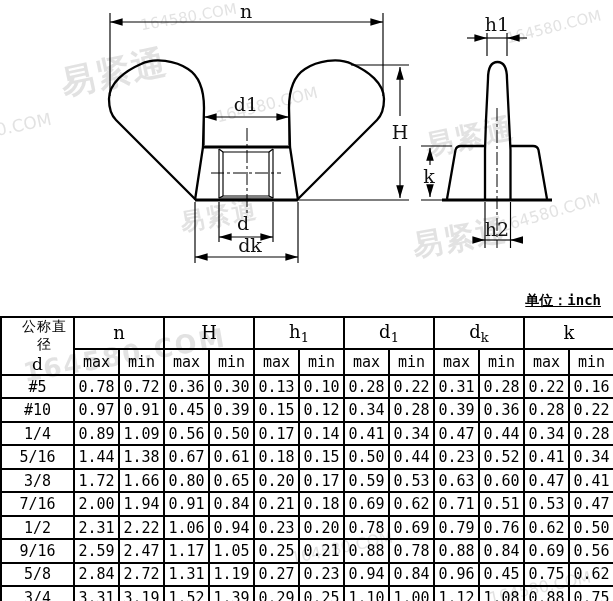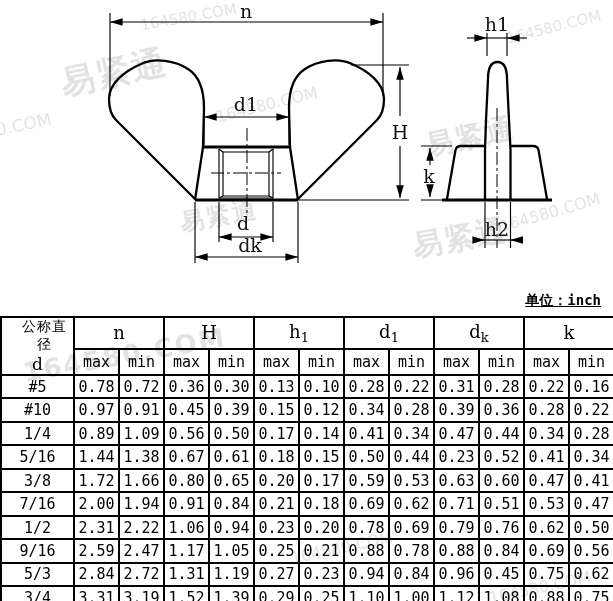--- a/index.html
+++ b/index.html
@@ -292,21 +292,21 @@
           <td class="val">0.25</td>
           <td class="val">0.21</td>
           <td class="val">0.88</td>
           <td class="val">0.78</td>
           <td class="val">0.88</td>
           <td class="val">0.84</td>
           <td class="val">0.69</td>
           <td class="val">0.56</td>
         </tr>
         <tr>
-          <th class="dcol">5/3</th>
+          <th class="dcol">5/8</th>
           <td class="val">2.84</td>
           <td class="val">2.72</td>
           <td class="val">1.31</td>
           <td class="val">1.19</td>
           <td class="val">0.27</td>
           <td class="val">0.23</td>
           <td class="val">0.94</td>
           <td class="val">0.84</td>
           <td class="val">0.96</td>
           <td class="val">0.45</td>

